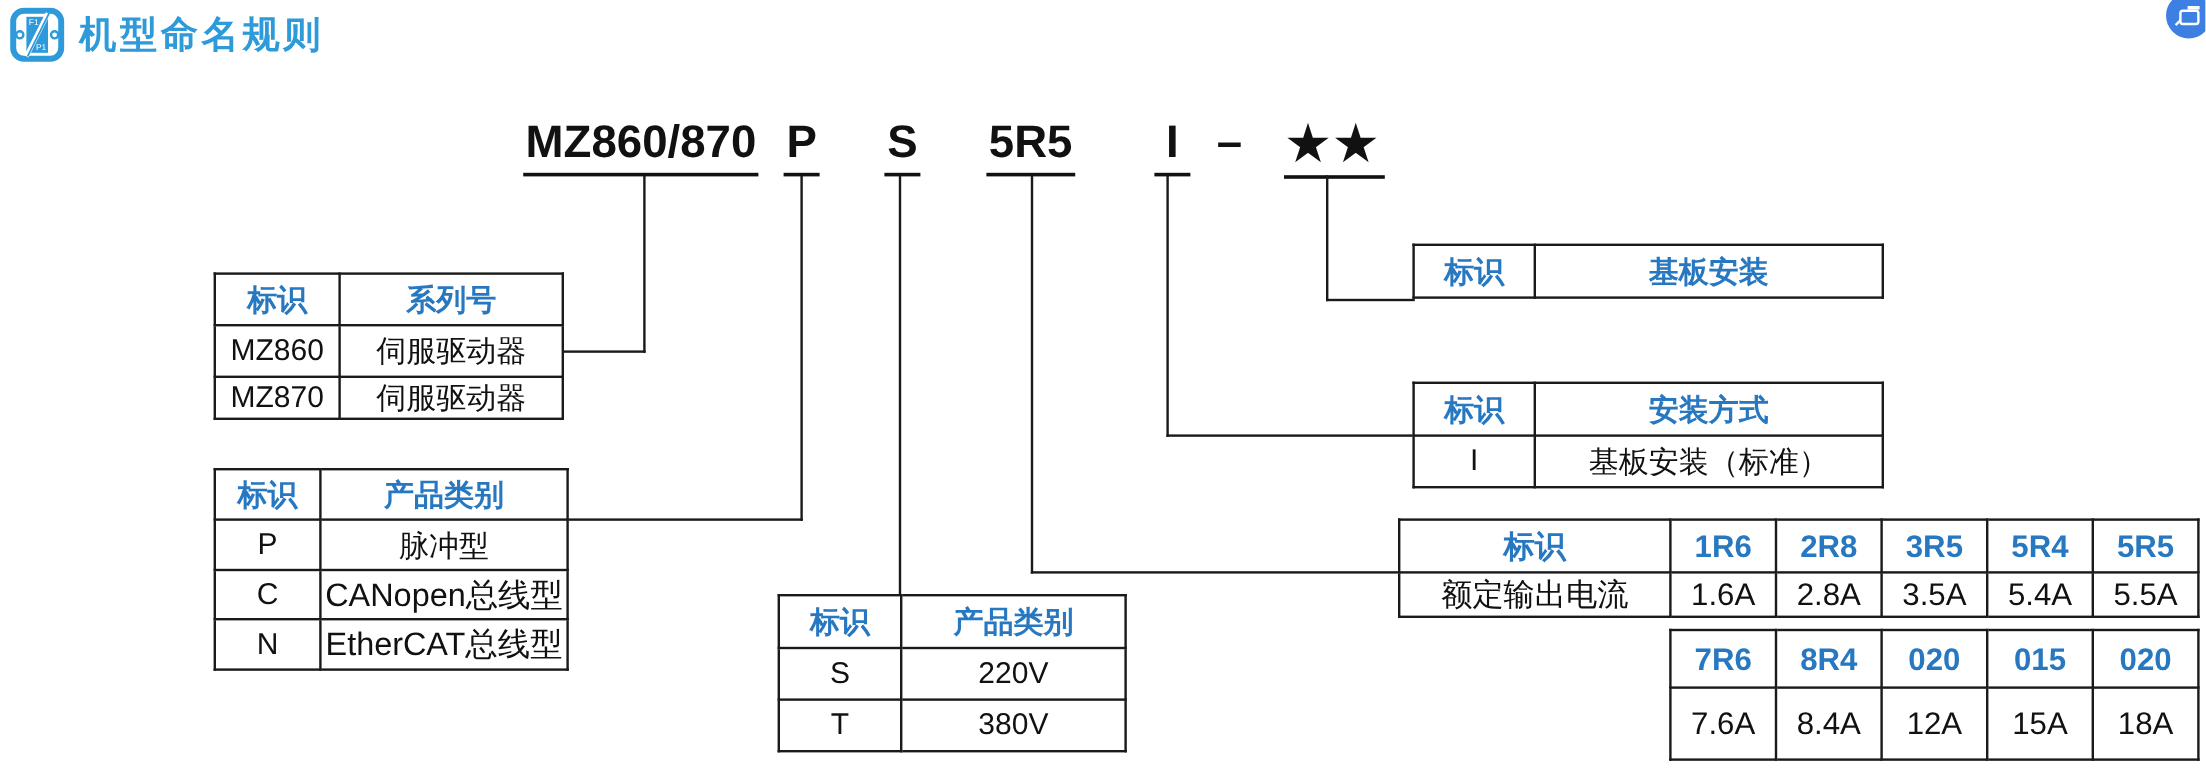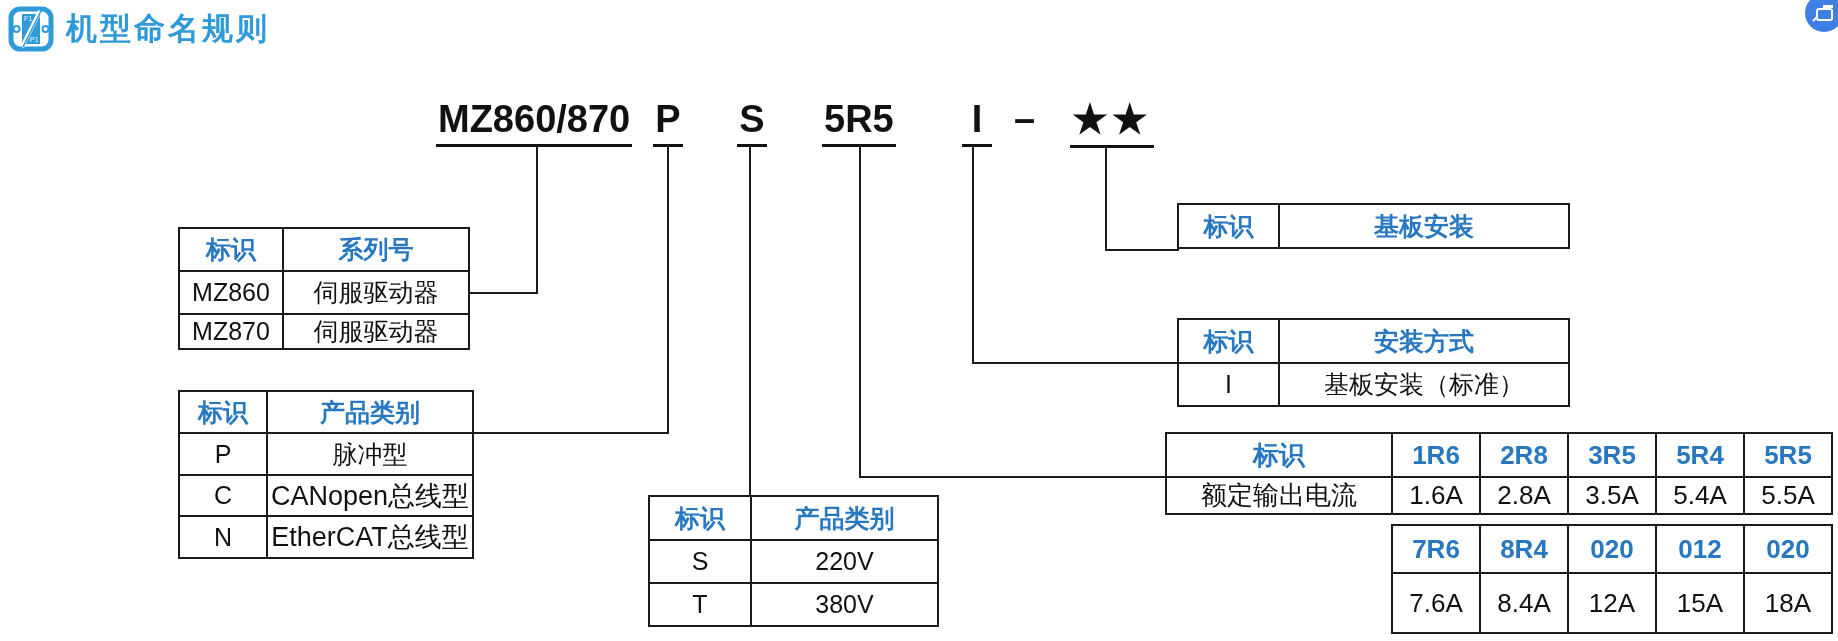--- a/index.html
+++ b/index.html
@@ -225,21 +225,21 @@
         <col style="width:88px">
         <col style="width:88px">
       <col style="width:88px">
         <col style="width:88px">
     </colgroup>
     <tbody>
         <tr style="height:48px">
       <th>7R6</th>
       <th>8R4</th>
       <th>020</th>
-      <th>012</th>
+      <th>015</th>
       <th>020</th>
     </tr>
     <tr style="height:60px">
       <td>7.6A</td>
       <td>8.4A</td>
       <td>12A</td>
       <td>15A</td>
       <td>18A</td>
     </tr>
   </tbody>

